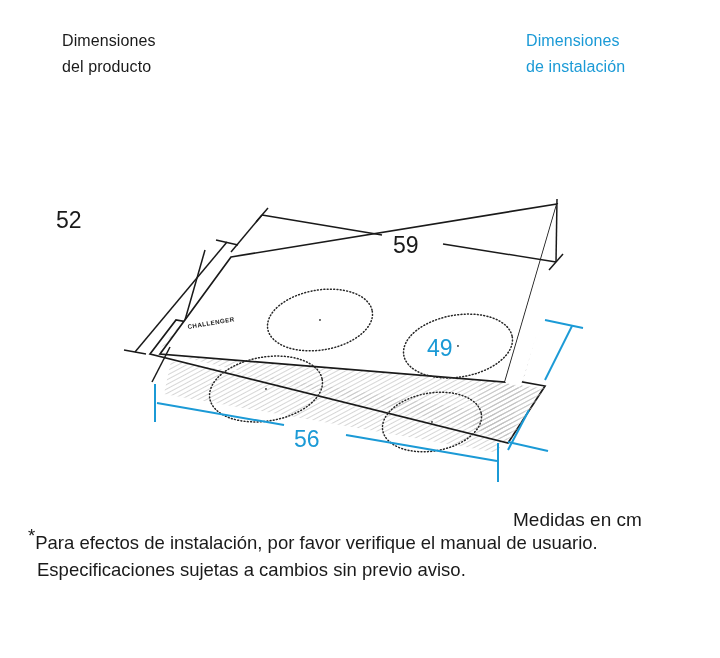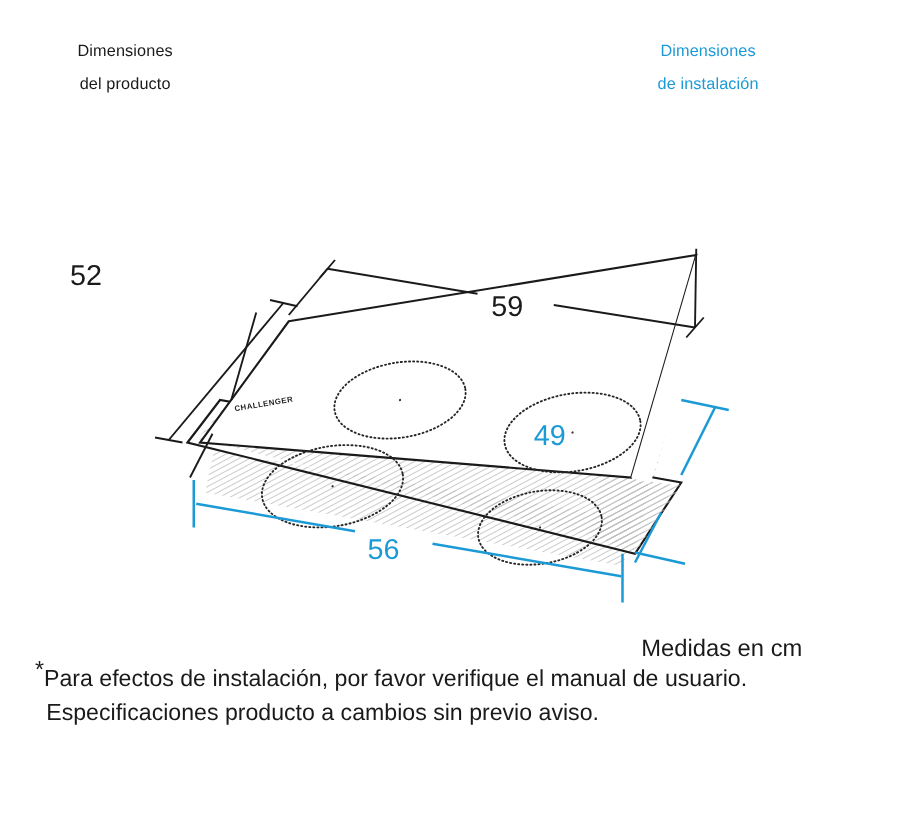--- a/index.html
+++ b/index.html
@@ -6,21 +6,21 @@
   body{
     width:720px;height:658px;position:relative;overflow:hidden;
     font-family:"Liberation Sans", sans-serif;
     color:#1a1a1a;
     -webkit-font-smoothing:antialiased;
   }
   .abs{position:absolute;}
 
   
   .hdr{
-    font-size:13px;line-height:26px;letter-spacing:.1px;white-space:pre-line;text-align:center;
+    font-size:16px;line-height:26px;letter-spacing:.1px;white-space:pre-line;
   }
   #hdr-product{left:62px;top:28px;color:#1a1a1a;}
   #hdr-install{left:526px;top:28px;color:#1b9ad6;}
 
   
   #diagram{left:0;top:92px;width:720px;height:400px;}
   #diagram svg{display:block;}
 
   
   #measure-note{
@@ -156,14 +156,14 @@
     <line class="dimC" x1="529" y1="318" x2="508" y2="358"></line>
     <text class="lblC" x="427" y="264">49</text>
   </g>
 </svg>
 </div>
 
 <div class="abs" id="measure-note">Medidas en cm</div>
 
 <div class="abs" id="footnote">
   <span class="star">*</span><span>Para efectos de instalación, por favor verifique el manual de usuario.</span>
-  <span class="l2">Especificaciones producto a cambios sin previo aviso.</span>
+  <span class="l2">Especificaciones sujetas a cambios sin previo aviso.</span>
 </div>
 
 </body></html>

